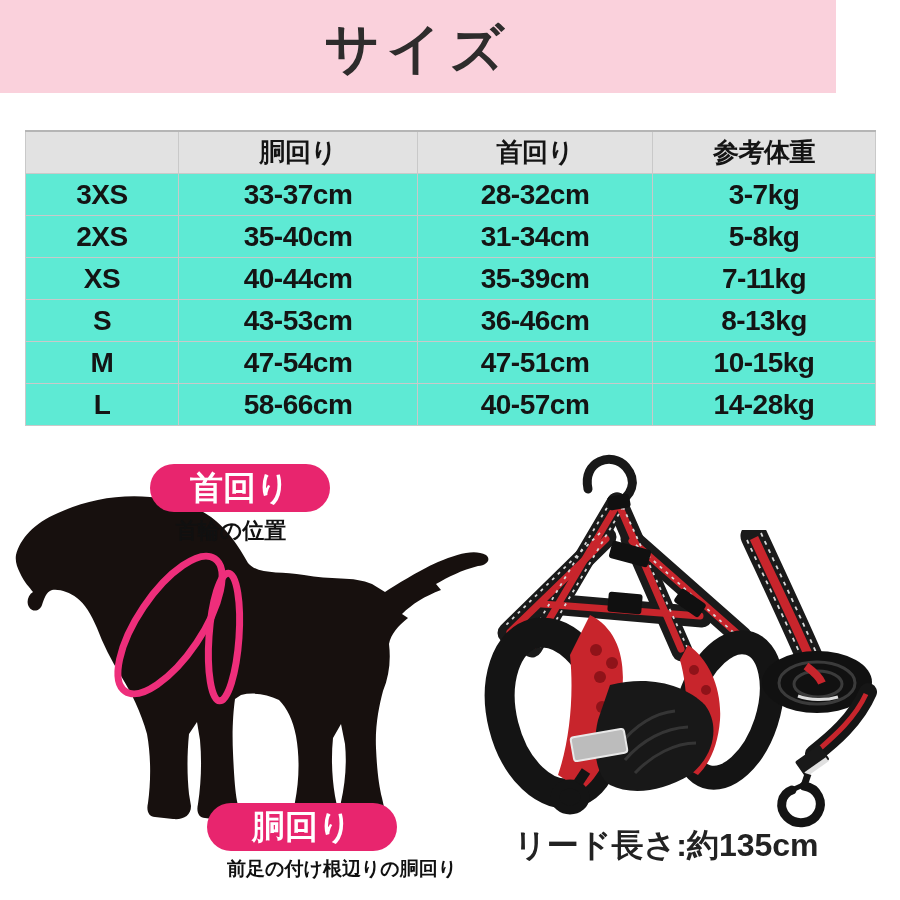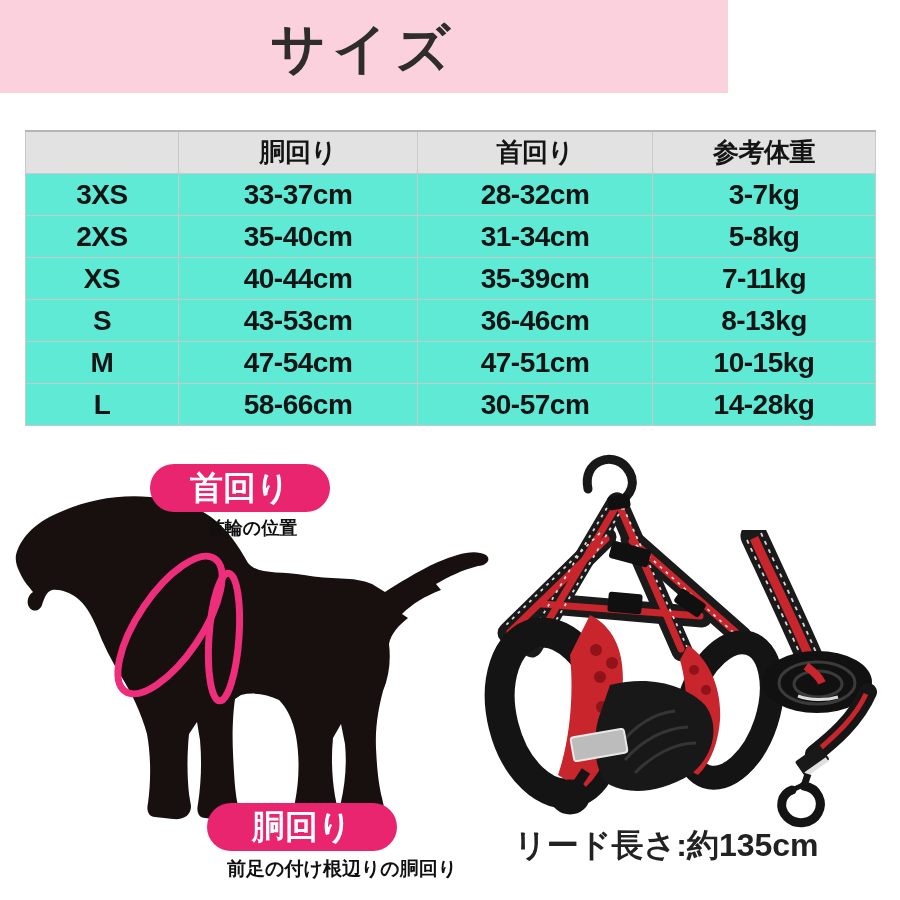--- a/index.html
+++ b/index.html
@@ -2,21 +2,21 @@
 <html><head>
 <meta charset="utf-8">
 <style>
   html,body { margin:0; padding:0; background:#ffffff; }
   .page {
     position:relative; width:900px; height:900px; background:#ffffff;
     font-family:"Liberation Sans", sans-serif; overflow:hidden;
   }
   
   .banner {
-    position:absolute; left:0; top:0; width:728px; height:93px;
+    position:absolute; left:0; top:0; width:836px; height:93px;
     background:#fad1dc;
   }
   .banner .title {
     margin:0; width:100%; text-align:center; line-height:97px;
     font-size:54px; font-weight:bold; color:#2e2c2c; letter-spacing:7px;
   }
   
   table.size-table {
     position:absolute; left:25px; top:130px; width:850px;
     border-collapse:collapse; table-layout:fixed;
@@ -34,21 +34,21 @@
     position:absolute; background:#e8256e; color:#ffffff;
     font-weight:bold; text-align:center; border-radius:26px;
     font-size:33px; height:48px; line-height:48px; z-index:5;
   }
   .pill-neck  { left:150px; top:464px; width:180px; }
   .pill-girth { left:207px; top:803px; width:190px; }
   .caption {
     position:absolute; font-weight:bold; color:#101010; z-index:5;
     white-space:nowrap;
   }
-  .caption-neck  { left:162px; top:516px; width:180px; text-align:center; font-size:18px; }
+  .caption-neck  { left:141px; top:516px; width:180px; text-align:center; font-size:22px; }
   .caption-girth { left:227px; top:856px; font-size:19px; }
   
   .dog-svg     { position:absolute; left:0px;   top:485px; z-index:1; }
   .harness-svg { position:absolute; left:470px; top:445px; z-index:1; }
   .leash-svg   { position:absolute; left:720px; top:530px; z-index:1; }
   .lead-length {
     position:absolute; left:514px; top:824px; z-index:5;
     font-size:32px; font-weight:bold; color:#222222; letter-spacing:0px;
     white-space:nowrap;
   }
@@ -104,21 +104,21 @@
       </tr>
       <tr>
         <td>M</td>
         <td>47-54cm</td>
         <td>47-51cm</td>
         <td>10-15kg</td>
       </tr>
       <tr>
         <td>L</td>
         <td>58-66cm</td>
-        <td>30-57cm</td>
+        <td>40-57cm</td>
         <td>14-28kg</td>
       </tr>
     </tbody>
   </table>
 
   <svg class="dog-svg" width="500" height="345" viewBox="0 0 500 345">
     <path fill="#17100e" d="
       M16 70
       C 20 54, 34 38, 58 28
       C 84 16, 116 9, 150 12

